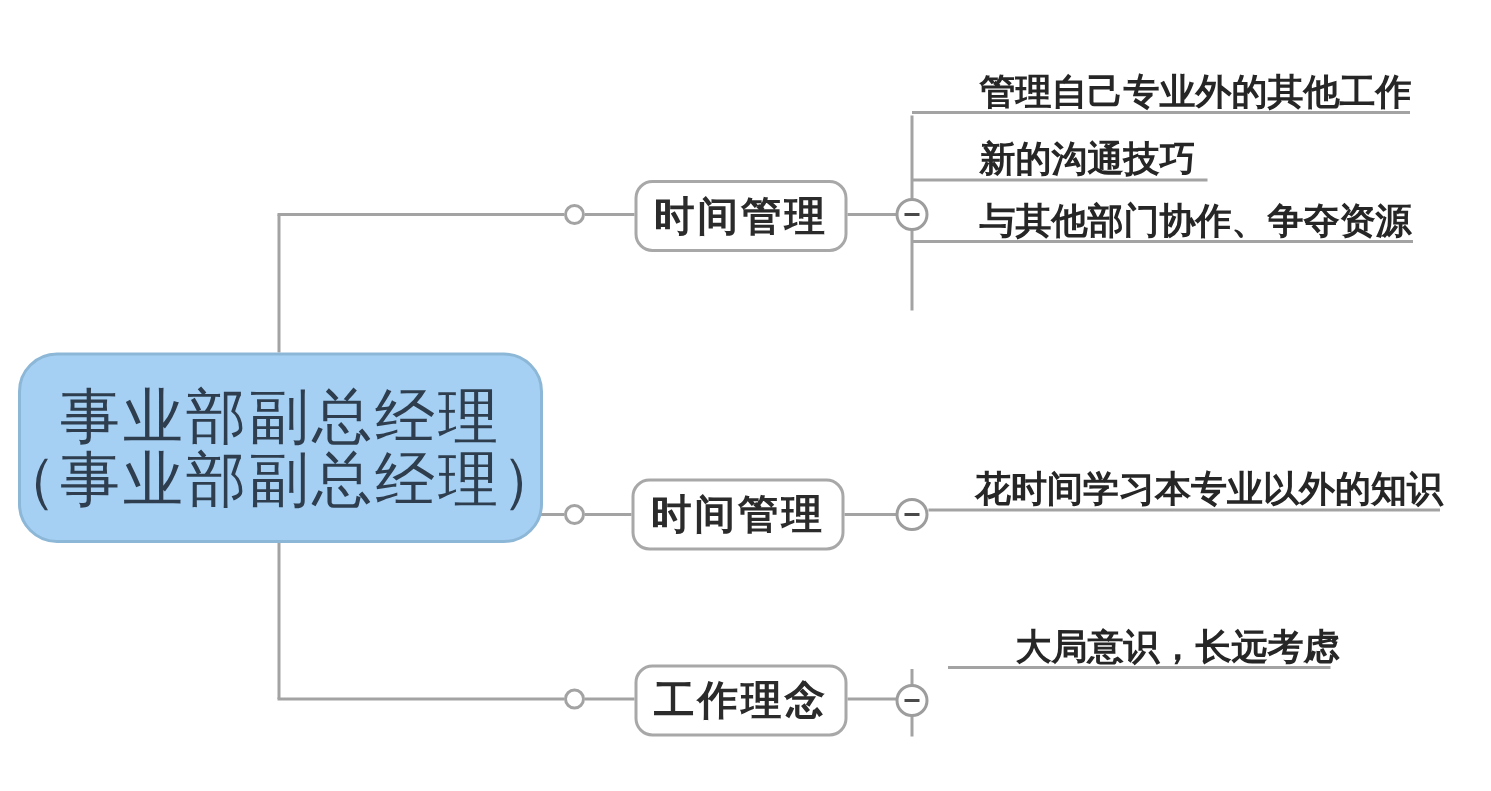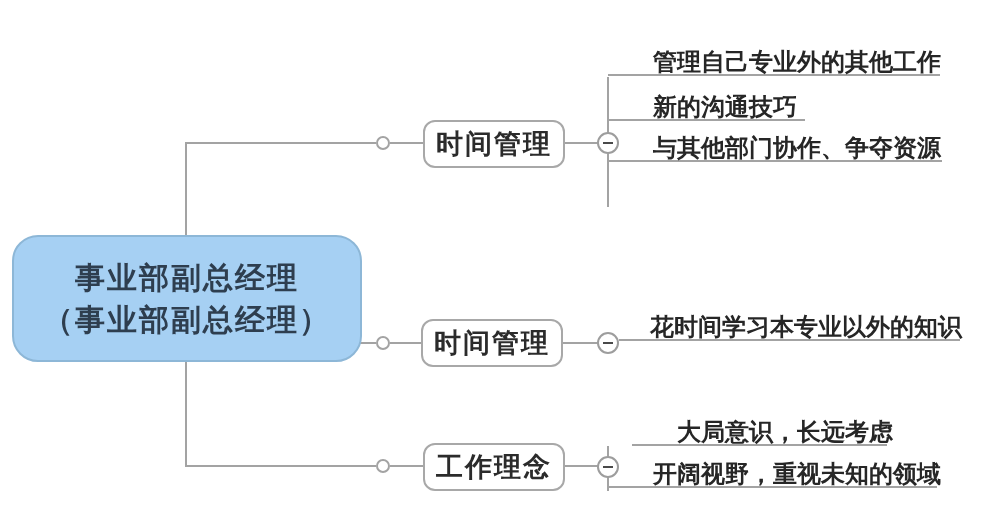--- a/index.html
+++ b/index.html
@@ -39,21 +39,21 @@
     width:350px;height:127px;
     background:#a6d0f3;
     border:2px solid #8db7d7;
     border-radius:26px;
     box-sizing:border-box;
     display:flex;flex-direction:column;
     align-items:center;justify-content:center;
     z-index:2;
   }
   .root-node .line{
-    font-size:30px;font-weight:bold;color:#2e3e4f;
+    font-size:40px;font-weight:normal;color:#2e3e4f;
     line-height:42px;letter-spacing:2px;white-space:nowrap;
   }
   
   .branch-node{
     position:absolute;width:142px;height:48px;
     background:#ffffff;
     border:2px solid #a8a8a8;
     border-radius:12px;
     box-sizing:border-box;
     display:flex;align-items:center;justify-content:center;
@@ -122,15 +122,14 @@
   </div>
   <div class="leaf" style="left:619px;top:313px;width:341px;padding-left:31px;box-sizing:border-box;">花时间学习本专业以外的知识</div>
 
   <div class="branch-node" style="left:423px;top:443px;align-items:center;">
     <span class="label">工作理念</span>
   </div>
   <div class="collapse" style="left:597px;top:456px;">
     <span class="dash"></span>
   </div>
   <div class="leaf" style="left:632px;top:418px;width:255px;padding-left:45px;box-sizing:border-box;">大局意识，长远考虑</div>
-  <div class="leaf" style="left:608px;top:460px;width:329px;padding-left:45px;box-sizing:border-box;">开阔视野，重视未知的领域</div>
 
 </div>
 
 </body></html>

